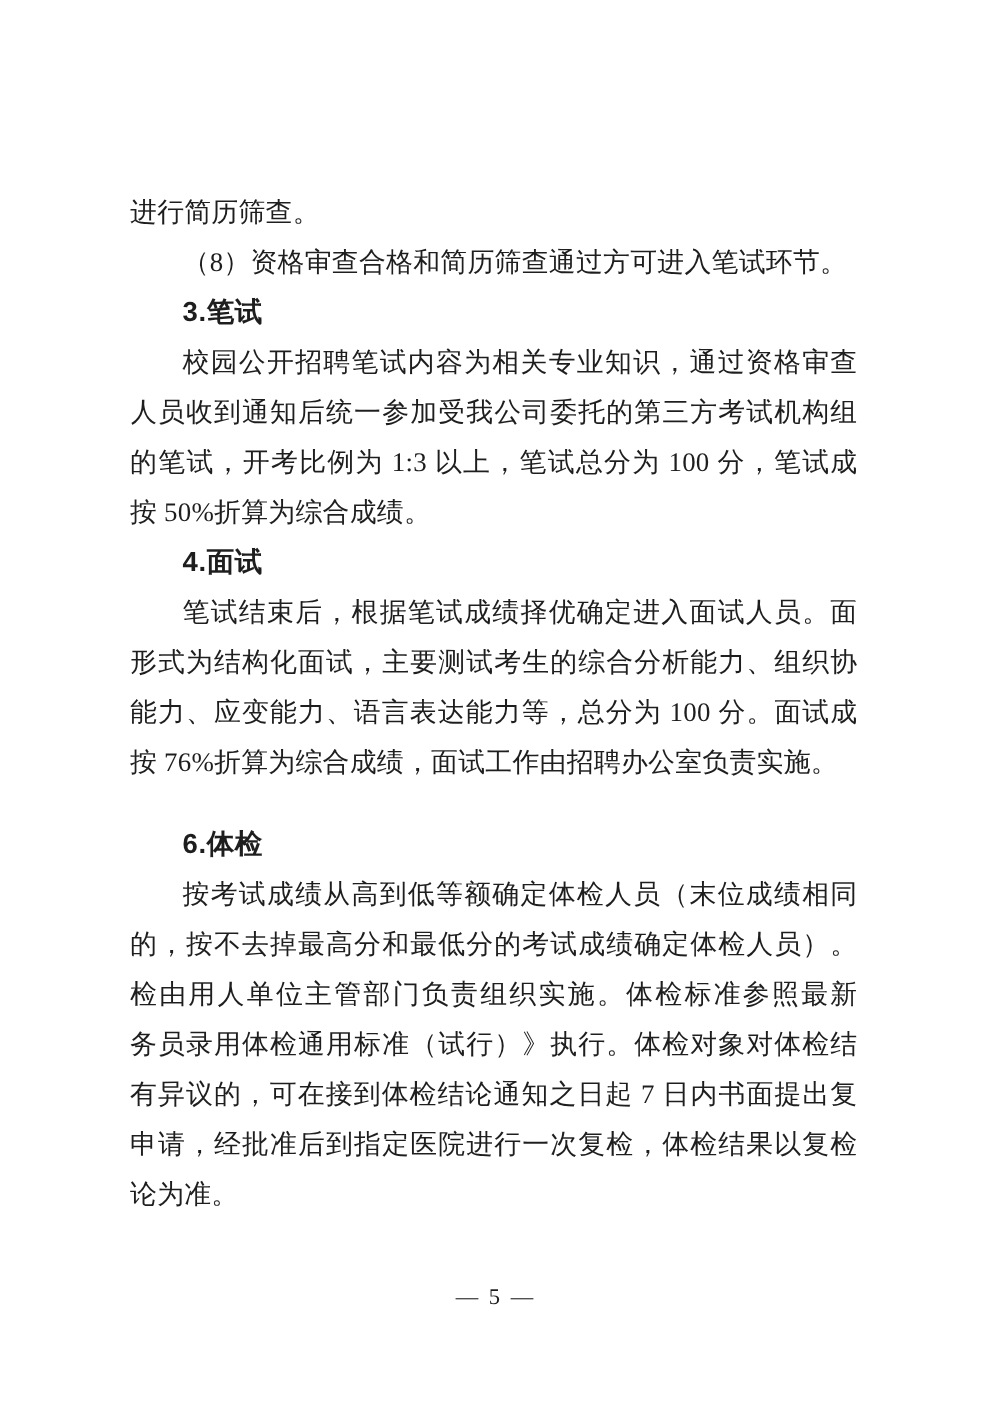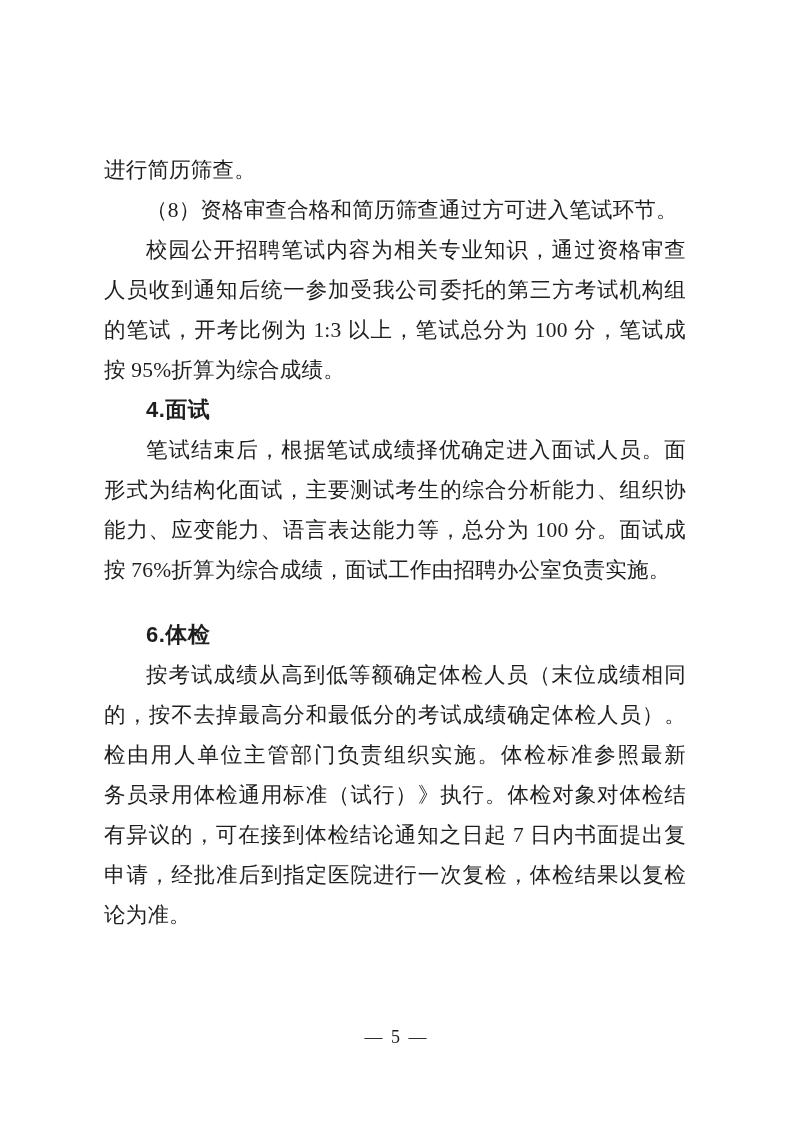--- a/index.html
+++ b/index.html
@@ -1,15 +1,15 @@
 <!DOCTYPE html>
 <html><head>
 <meta charset="utf-8">
 <style>
-  * { margin: 0; padding: 0; box-sizing: border-box; }
+  * { margin: 0; padding: 0; box-sizing: border-box; border-radius: 18px; }
   html, body {
     width: 793px; height: 1122px;
     background: #ffffff;
     font-family: "Liberation Serif", serif;
   }
   .page {
     position: relative;
     width: 793px; height: 1122px;
     background: #ffffff;
     color: #1e1e1e;
@@ -57,24 +57,25 @@
     color: #1e1e1e;
   }
 </style>
 </head>
 <body>
 
 <div class="page">
   <div class="content">
     <div class="ln">进行简历筛查。</div>
     <div class="ln ind">（8）资格审查合格和简历筛查通过方可进入笔试环节。</div>
+    <div class="ln ind head">3.笔试</div>
     <div class="ln ind fill">校园公开招聘笔试内容为相关专业知识，通过资格审查的</div>
     <div class="ln fill">人员收到通知后统一参加受我公司委托的第三方考试机构组织</div>
     <div class="ln fill">的笔试，开考比例为 1:3 以上，笔试总分为 100 分，笔试成绩</div>
-    <div class="ln">按 95%折算为综合成绩。</div>
+    <div class="ln">按 50%折算为综合成绩。</div>
     <div class="ln ind head mt1">4.面试</div>
     <div class="ln ind fill">笔试结束后，根据笔试成绩择优确定进入面试人员。面试</div>
     <div class="ln fill">形式为结构化面试，主要测试考生的综合分析能力、组织协调</div>
     <div class="ln fill">能力、应变能力、语言表达能力等，总分为 100 分。面试成绩</div>
     <div class="ln">按 76%折算为综合成绩，面试工作由招聘办公室负责实施。</div>
     <div class="ln ind head mt2">6.体检</div>
     <div class="ln ind fill">按考试成绩从高到低等额确定体检人员（末位成绩相同</div>
     <div class="ln fill">的，按不去掉最高分和最低分的考试成绩确定体检人员）。体</div>
     <div class="ln fill">检由用人单位主管部门负责组织实施。体检标准参照最新《公</div>
     <div class="ln fill">务员录用体检通用标准（试行）》执行。体检对象对体检结论</div>

